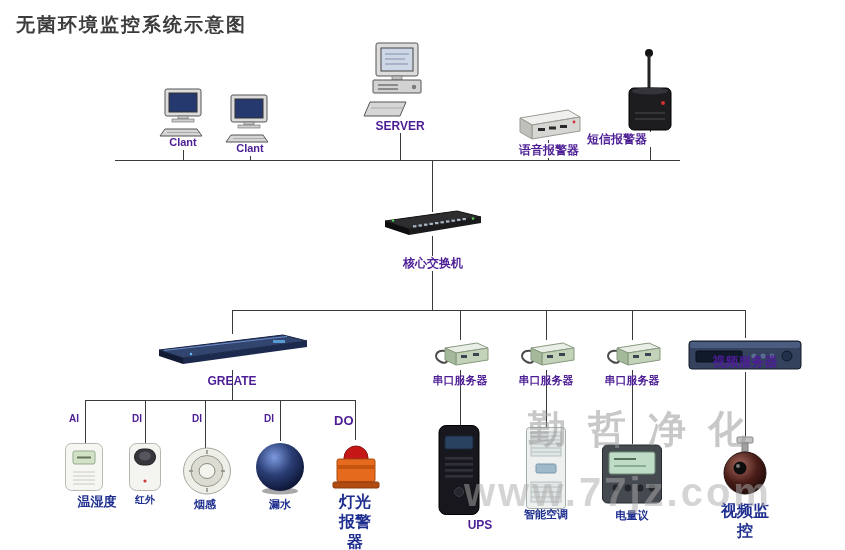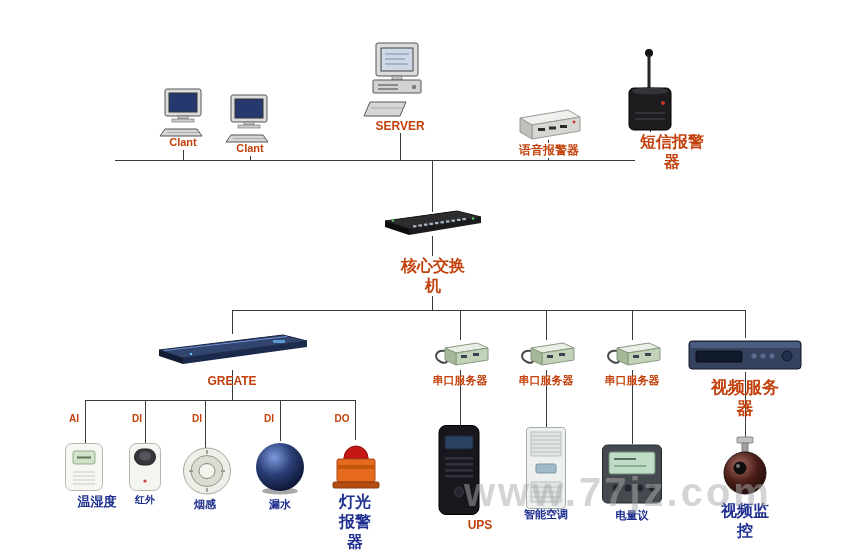--- a/index.html
+++ b/index.html
@@ -3,21 +3,21 @@
 <meta charset="utf-8">
 <style>
   html,body{margin:0;padding:0;background:#fff;}
   .canvas{
     position:relative;width:845px;height:550px;background:#ffffff;
     font-family:"Liberation Sans","DejaVu Sans",sans-serif;overflow:hidden;
   }
   .wires{position:absolute;left:0;top:0;z-index:1;}
   .dev{position:absolute;z-index:2;}
   .lbl{
-    position:absolute;z-index:3;font-weight:bold;color:#c2410c;
+    position:absolute;z-index:3;font-weight:bold;color:#4c1d95;
     text-align:center;line-height:1.25;white-space:normal;
   }
   .blue{color:#1f2f8f;}
   .whitebg{background:#ffffff;padding:0 1px;}
   .title{
     position:absolute;left:16px;top:12px;z-index:3;
     font-size:19px;font-weight:bold;color:#3c3c3c;letter-spacing:2px;
   }
   .wm{position:absolute;z-index:6;font-weight:bold;pointer-events:none;}
   .wm-brand{
@@ -57,20 +57,21 @@
       <line x1="205" y1="400" x2="205" y2="448"></line>
       <line x1="280" y1="400" x2="280" y2="441"></line>
       <line x1="355" y1="400" x2="355" y2="440"></line>
       <line x1="460" y1="370" x2="460" y2="426"></line>
       <line x1="546" y1="370" x2="546" y2="428"></line>
       <line x1="632" y1="370" x2="632" y2="444"></line>
       <line x1="745" y1="372" x2="745" y2="438"></line>
     </g>
   </svg>
 
+  <div class="title">无菌环境监控系统示意图</div>
 
   <svg class="dev" style="left:158px;top:88px" width="52" height="50" viewBox="0 0 52 50">
     <rect x="7" y="1" width="36" height="27" rx="2" fill="#dcdcdc" stroke="#555"></rect>
     <rect x="11" y="5" width="28" height="19" fill="#26396f" stroke="#333"></rect>
     <rect x="20" y="28" width="10" height="3" fill="#c2c2c2" stroke="#666" stroke-width="0.6"></rect>
     <rect x="14" y="31" width="22" height="3" fill="#cecece" stroke="#666" stroke-width="0.6"></rect>
     <polygon points="7,41 39,41 44,48 2,48" fill="#d6d6d6" stroke="#555"></polygon>
     <line x1="9" y1="44.5" x2="41" y2="44.5" stroke="#999" stroke-width="0.7"></line>
   </svg>
   <div class="lbl" style="left:158px;top:136px;width:50px;font-size:11px">Clant</div>
@@ -114,42 +115,42 @@
 
   <svg class="dev" style="left:622px;top:48px" width="56" height="84" viewBox="0 0 56 84">
     <circle cx="27" cy="5" r="4" fill="#141414"></circle>
     <rect x="25.5" y="7" width="3" height="33" fill="#232323"></rect>
     <rect x="7" y="40" width="42" height="42" rx="5" fill="#1d1d20" stroke="#000"></rect>
     <ellipse cx="28" cy="43" rx="18" ry="3.4" fill="#34343a"></ellipse>
     <circle cx="41" cy="55" r="2" fill="#d03030"></circle>
     <rect x="13" y="64" width="30" height="2" fill="#343438"></rect>
     <rect x="13" y="70" width="30" height="2" fill="#343438"></rect>
   </svg>
-  <div class="lbl whitebg" style="left:635px;top:132px;width:72px;font-size:16px">短信报警器</div>
+  <div class="lbl whitebg" style="left:580px;top:132px;width:72px;font-size:12px">短信报警器</div>
 
   <svg class="dev" style="left:383px;top:202px" width="100" height="36" viewBox="0 0 100 36">
     <polygon points="2,19 74,9 98,15 26,27" fill="#2d2d2f" stroke="#101012"></polygon>
     <polygon points="2,19 26,27 26,33 2,25" fill="#0d0d0f"></polygon>
     <polygon points="26,27 98,15 98,21 26,33" fill="#1b1b1d"></polygon>
     <g fill="#a9b6c4">
       <rect x="30" y="23.2" width="3.4" height="2.2"></rect>
       <rect x="35.5" y="22.4" width="3.4" height="2.2"></rect>
       <rect x="41" y="21.6" width="3.4" height="2.2"></rect>
       <rect x="46.5" y="20.8" width="3.4" height="2.2"></rect>
       <rect x="52" y="20" width="3.4" height="2.2"></rect>
       <rect x="57.5" y="19.2" width="3.4" height="2.2"></rect>
       <rect x="63" y="18.4" width="3.4" height="2.2"></rect>
       <rect x="68.5" y="17.6" width="3.4" height="2.2"></rect>
       <rect x="74" y="16.8" width="3.4" height="2.2"></rect>
       <rect x="79.5" y="16" width="3.4" height="2.2"></rect>
     </g>
     <circle cx="90" cy="16.5" r="1.3" fill="#57d05a"></circle>
     <circle cx="10" cy="18.5" r="1.2" fill="#57d05a"></circle>
   </svg>
-  <div class="lbl whitebg" style="left:394px;top:256px;width:76px;font-size:16px">核心交换机</div>
+  <div class="lbl whitebg" style="left:394px;top:256px;width:76px;font-size:12px">核心交换机</div>
 
   <svg class="dev" style="left:157px;top:330px" width="152" height="42" viewBox="0 0 152 42">
     <polygon points="2,20 126,5 150,11 26,28" fill="#31456f" stroke="#16223f"></polygon>
     <polygon points="2,20 26,28 26,34 2,26" fill="#111b33"></polygon>
     <polygon points="26,28 150,11 150,17 26,34" fill="#1b2a4d"></polygon>
     <line x1="7" y1="20.5" x2="130" y2="6.5" stroke="#6e8ccb" stroke-width="1"></line>
     <rect x="116" y="10" width="12" height="3" fill="#69c0ff" opacity="0.7"></rect>
     <circle cx="34" cy="24" r="1.2" fill="#69c0ff"></circle>
   </svg>
   <div class="lbl" style="left:196px;top:374px;width:72px;font-size:12px">GREATE</div>
@@ -186,27 +187,27 @@
 
   <svg class="dev" style="left:688px;top:336px" width="114" height="36" viewBox="0 0 114 36">
     <rect x="1" y="5" width="112" height="28" rx="3" fill="#34425e" stroke="#141b29"></rect>
     <rect x="2" y="6" width="110" height="6" rx="2" fill="#4a5c80"></rect>
     <rect x="8" y="15" width="46" height="11" rx="1.5" fill="#111a2b" stroke="#0a0f1a"></rect>
     <circle cx="66" cy="20" r="2.6" fill="#5a6d91"></circle>
     <circle cx="75" cy="20" r="2.6" fill="#5a6d91"></circle>
     <circle cx="84" cy="20" r="2.6" fill="#5a6d91"></circle>
     <circle cx="99" cy="20" r="5" fill="#22304b" stroke="#10192b"></circle>
   </svg>
-  <div class="lbl" style="left:710px;top:377px;width:70px;font-size:17px">视频服务器</div>
+  <div class="lbl" style="left:710px;top:354px;width:70px;font-size:13px">视频服务器</div>
 
   <div class="lbl" style="left:66px;top:413px;width:16px;font-size:10px;text-align:center">AI</div>
   <div class="lbl" style="left:126px;top:413px;width:16px;font-size:10px;text-align:right">DI</div>
   <div class="lbl" style="left:186px;top:413px;width:16px;font-size:10px;text-align:right">DI</div>
   <div class="lbl" style="left:258px;top:413px;width:16px;font-size:10px;text-align:right">DI</div>
-  <div class="lbl" style="left:334px;top:413px;width:16px;font-size:10px;text-align:center">DO</div>
+  <div class="lbl" style="left:334px;top:413px;width:16px;font-size:13px;text-align:center">DO</div>
 
   <svg class="dev" style="left:64px;top:442px" width="40" height="50" viewBox="0 0 40 50">
     <rect x="1.5" y="1.5" width="37" height="47" rx="6" fill="#f6f6f3" stroke="#b9b9b1"></rect>
     <rect x="9" y="9" width="22" height="13" rx="2" fill="#d2e2c6" stroke="#97ab8c"></rect>
     <line x1="13" y1="15.5" x2="27" y2="15.5" stroke="#5f7456" stroke-width="2"></line>
     <g stroke="#ccccc3" stroke-width="1">
       <line x1="9" y1="30" x2="31" y2="30"></line>
       <line x1="9" y1="34" x2="31" y2="34"></line>
       <line x1="9" y1="38" x2="31" y2="38"></line>
       <line x1="9" y1="42" x2="31" y2="42"></line>
@@ -306,15 +307,16 @@
       </radialGradient>
     </defs>
     <rect x="20" y="1" width="16" height="6" rx="1" fill="#c2c2c2" stroke="#8a8a8a"></rect>
     <rect x="25" y="7" width="6" height="9" fill="#a0a0a0" stroke="#808080"></rect>
     <circle cx="28" cy="37" r="21" fill="url(#camGrad)" stroke="#241210"></circle>
     <circle cx="23" cy="32" r="6.5" fill="#0d0d0d"></circle>
     <circle cx="21" cy="30" r="2" fill="#777"></circle>
   </svg>
   <div class="lbl blue" style="left:717px;top:501px;width:56px;font-size:16px">视频监控</div>
 
+  <div class="wm wm-brand">勤哲净化</div>
   <div class="wm wm-url">www.77jz.com</div>
 
 </div>
 
 </body></html>

